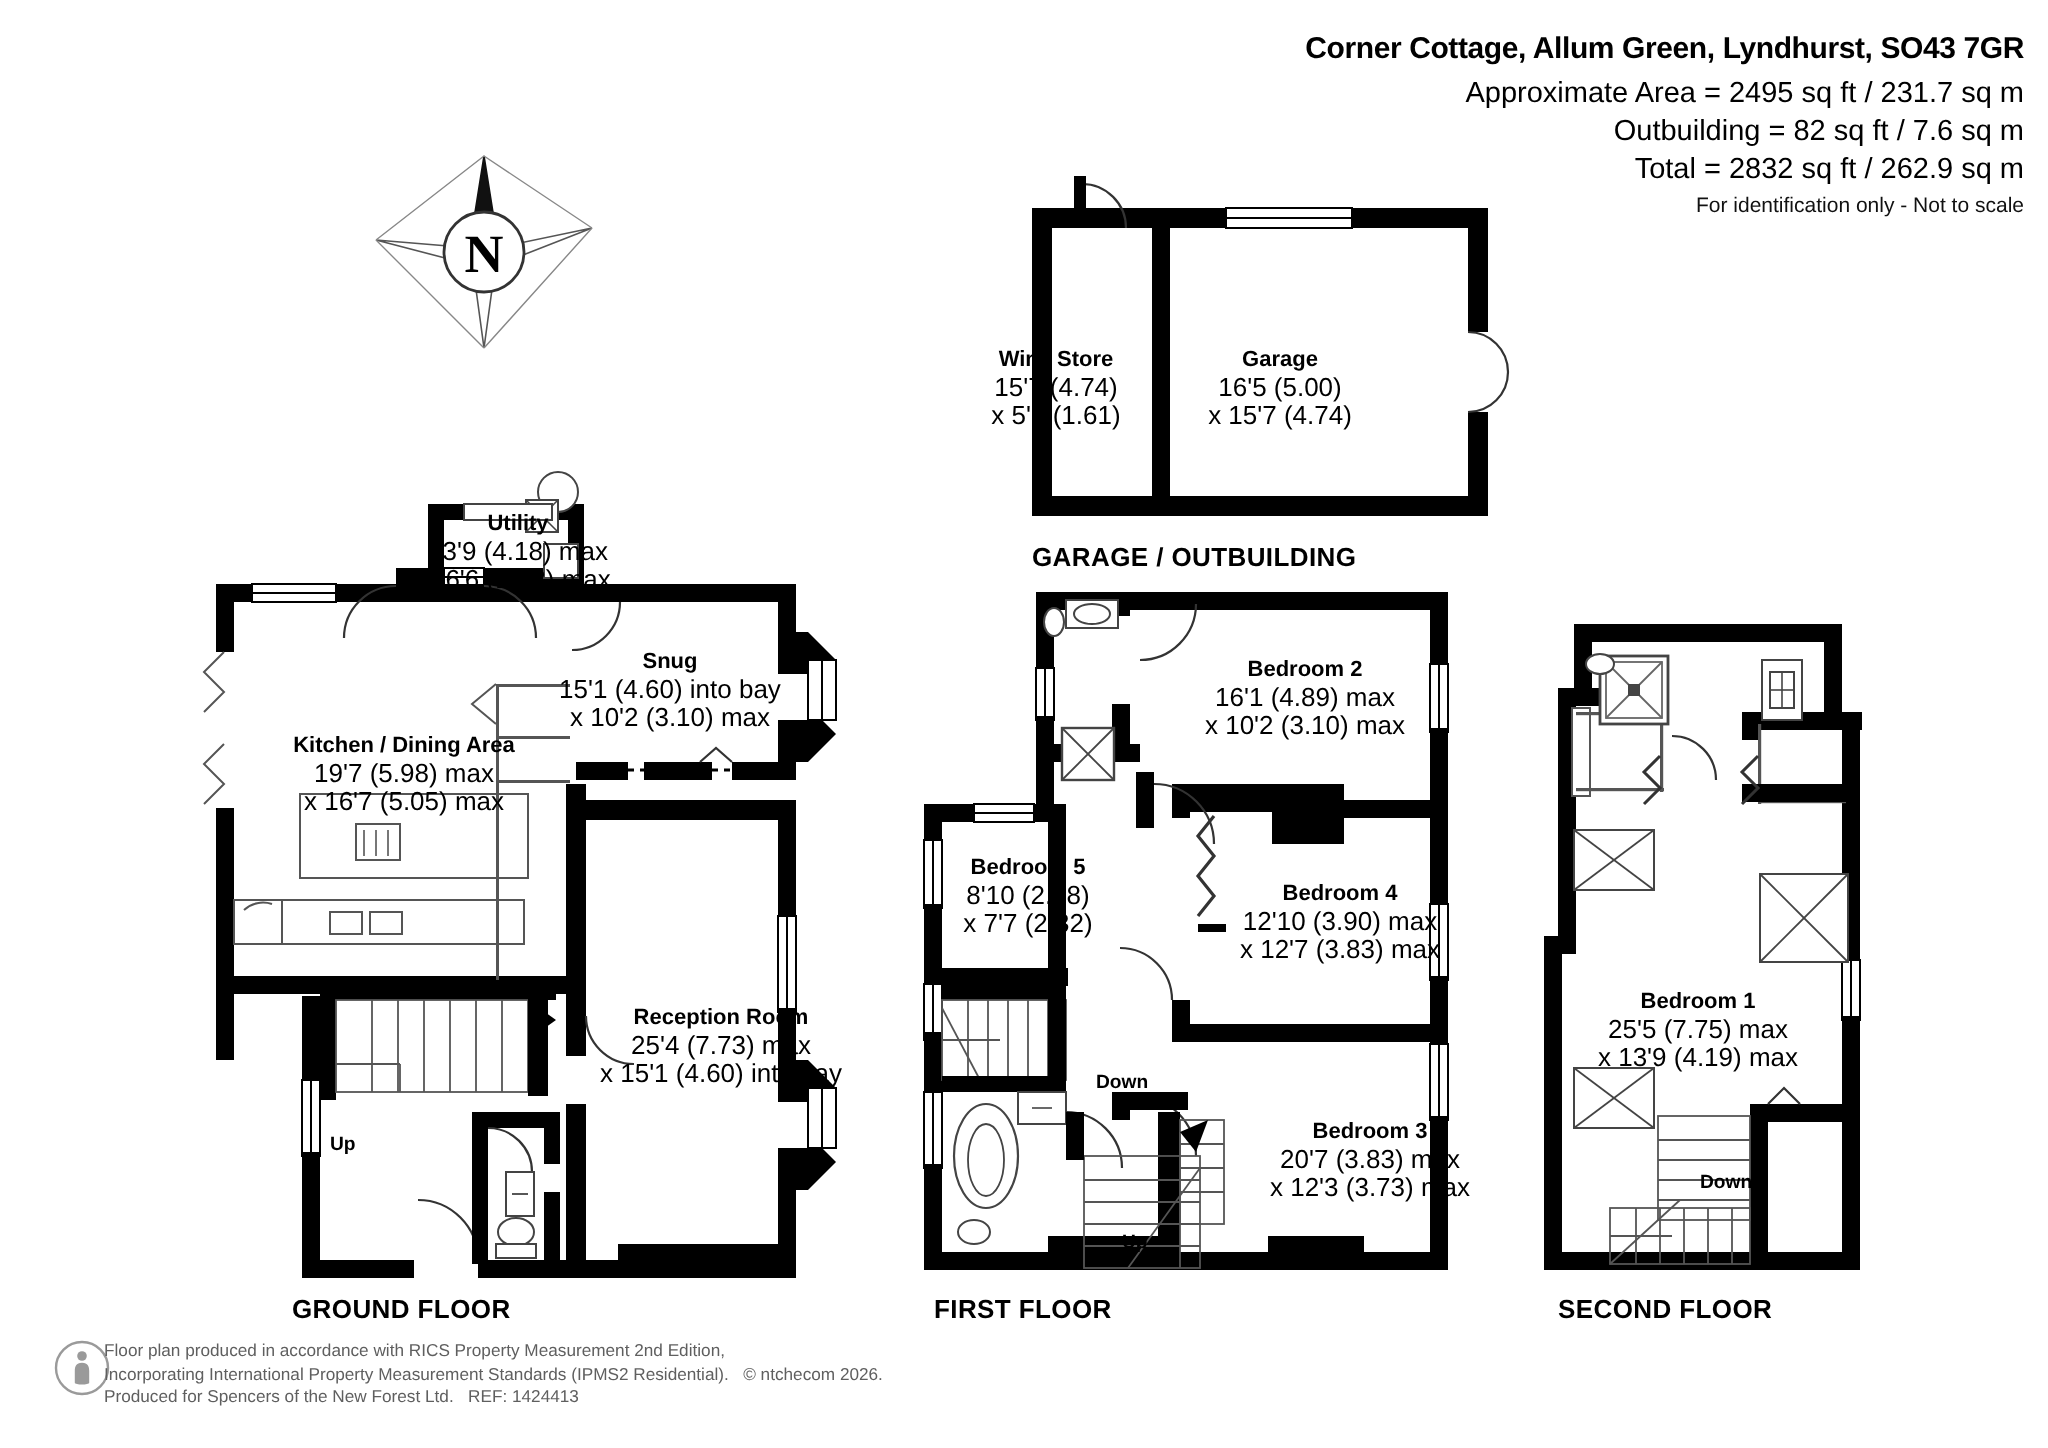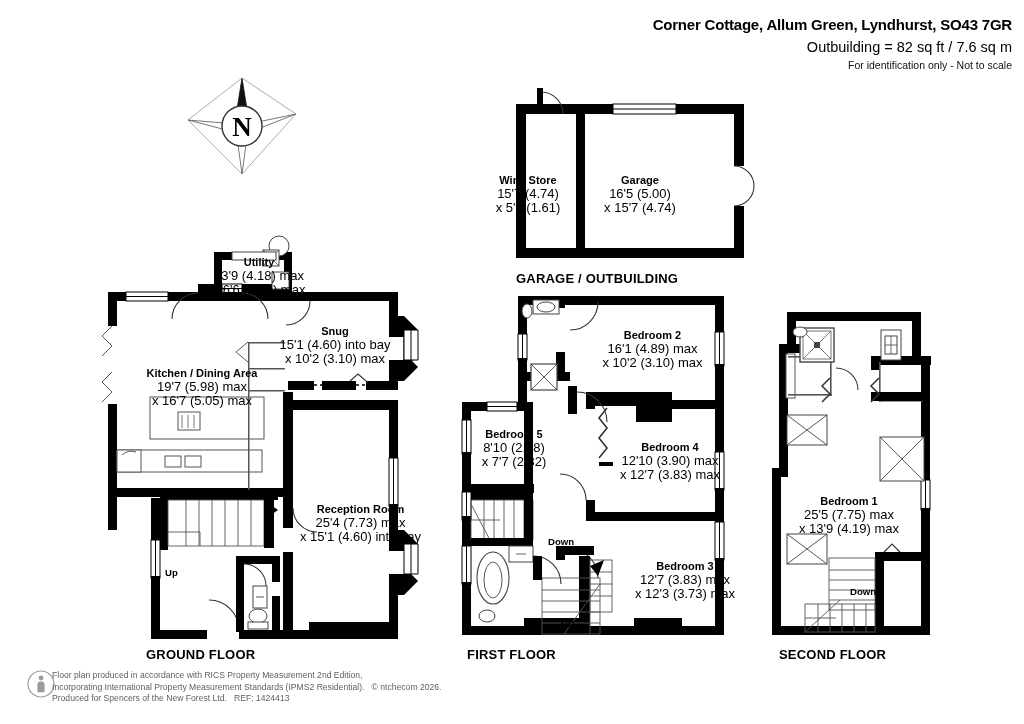--- a/index.html
+++ b/index.html
@@ -27,21 +27,23 @@
   #footer p{margin:0;font-size:8.6px;line-height:11.6px;color:#5f5f5f;}
   #footer-icon{position:absolute;left:26px;top:669px;width:30px;height:30px;}
   
   #compass{position:absolute;left:186px;top:74px;width:112px;height:104px;}
 </style>
 </head>
 <body>
 
 <div id="header-block">
   <div id="doc-title">Corner Cottage, Allum Green, Lyndhurst, SO43 7GR</div>
+  <div class="area-line">Approximate Area = 2495 sq ft / 231.7 sq m</div>
   <div class="area-line">Outbuilding = 82 sq ft / 7.6 sq m</div>
+  <div class="area-line">Total = 2832 sq ft / 262.9 sq m</div>
   <div id="disclaimer-line">For identification only - Not to scale</div>
 </div>
 
 <div id="compass">
   <svg width="112" height="104" viewBox="0 0 112 104">
 
     <polygon points="56,4 63,48 56,52 49,48" fill="#111" stroke="#111" stroke-width="0.8"></polygon>
     <polygon points="56,100 62,56 56,52 50,56" fill="#fff" stroke="#555" stroke-width="0.8"></polygon>
     <polygon points="2,46 50,50 54,56 48,58" fill="#fff" stroke="#555" stroke-width="0.8"></polygon>
     <polygon points="110,40 62,50 58,56 64,58" fill="#fff" stroke="#555" stroke-width="0.8"></polygon>
@@ -504,21 +506,21 @@
 </div>
 
 <div class="room-label" style="left:608px;top:441px;width:124px;">
   <span class="rn">Bedroom 4</span>
   <span class="rd">12'10 (3.90) max</span>
   <span class="rd">x 12'7 (3.83) max</span>
 </div>
 
 <div class="room-label" style="left:625px;top:560px;width:120px;">
   <span class="rn">Bedroom 3</span>
-  <span class="rd">12'7 (3.83) max</span>
+  <span class="rd">20'7 (3.83) max</span>
   <span class="rd">x 12'3 (3.73) max</span>
 </div>
 
 <div class="room-label" style="left:788px;top:495px;width:122px;">
   <span class="rn">Bedroom 1</span>
   <span class="rd">25'5 (7.75) max</span>
   <span class="rd">x 13'9 (4.19) max</span>
 </div>
 
 <div class="tiny-label" style="left:165px;top:534px;">Up</div>

